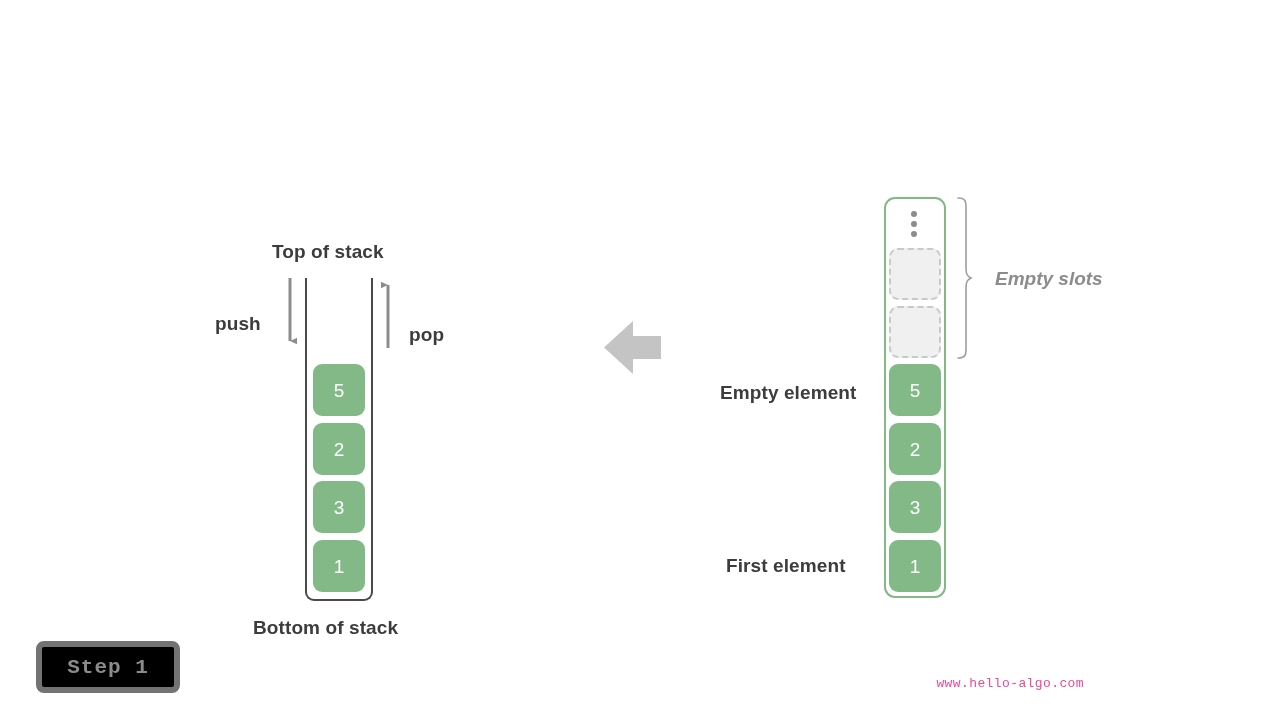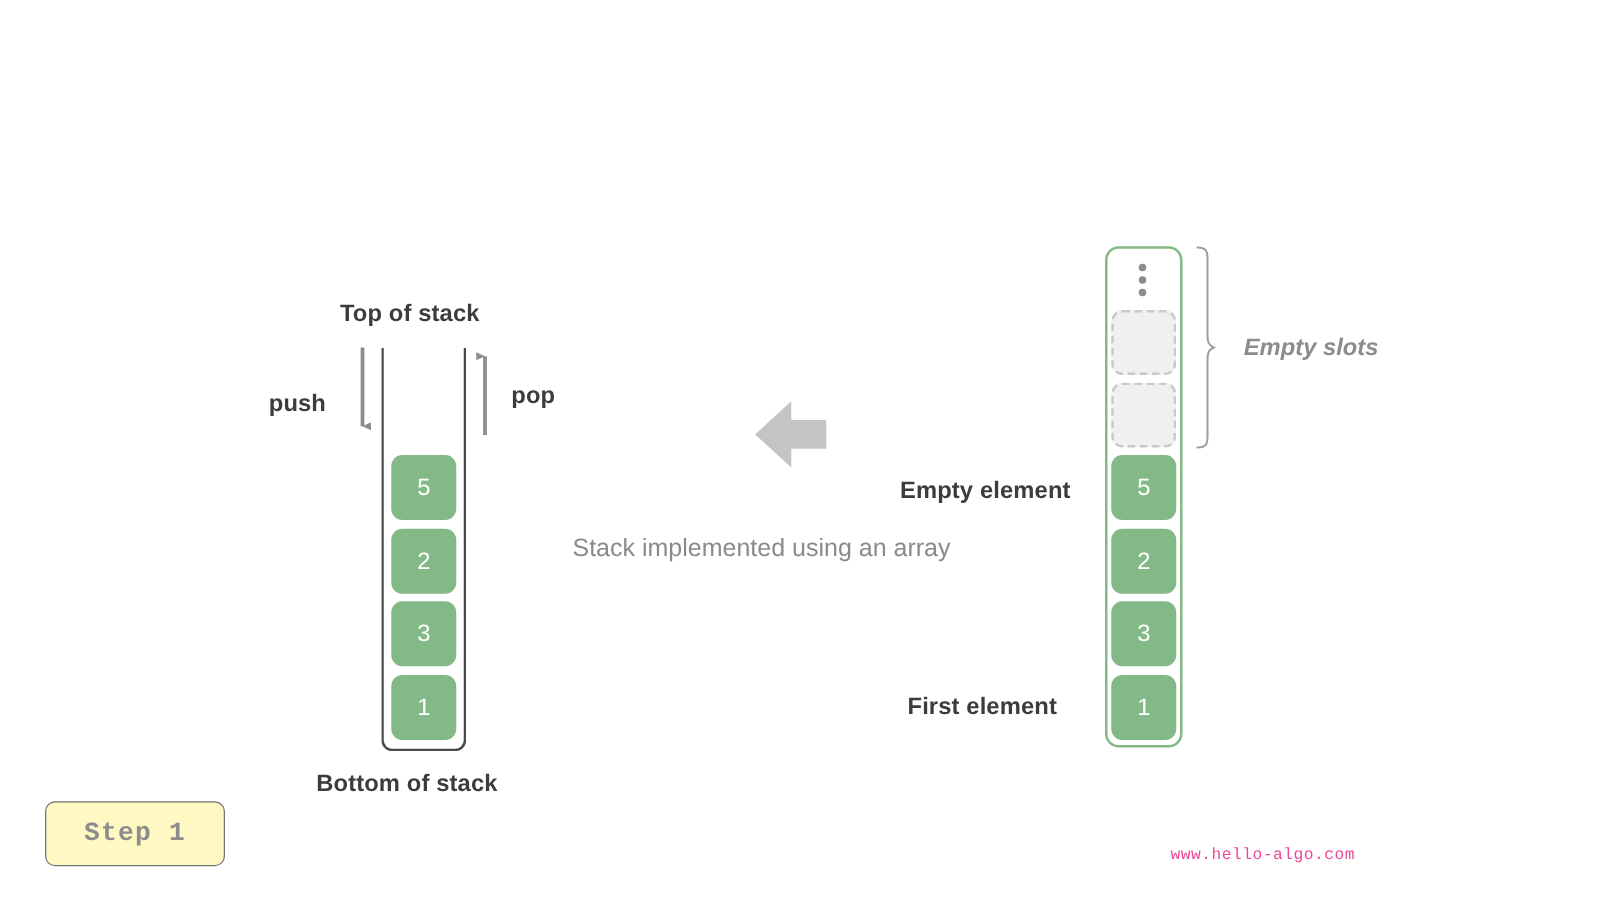--- a/index.html
+++ b/index.html
@@ -121,23 +121,23 @@
   .ellipsis-dots i:nth-child(3) { top: 20px; }
 
   
   .step-badge {
     position: absolute;
     left: 36px;
     top: 641px;
     width: 144px;
     height: 52px;
     box-sizing: border-box;
-    border: 1px solid #737373;
+    border: 6px solid #737373;
     border-radius: 8px;
-    background: #fef9c3;
+    background: #000000;
     display: flex;
     align-items: center;
     justify-content: center;
     font-family: "Liberation Mono", monospace;
     font-size: 21px;
     font-weight: bold;
     color: #8c8c8c;
     letter-spacing: 1px;
   }
 
@@ -190,32 +190,31 @@
              C 966 274, 967 276, 971 278
              C 967 280, 966 282, 966 288
              L 966 348
              C 966 354, 966 358, 958 358" fill="none" stroke="#9e9e9e" stroke-width="1.6" stroke-linecap="round"></path>
   </svg>
 
   <div class="label-bold" style="left:272px; top:241px;">Top of stack</div>
 
   <div class="label-bold" style="left:215px; top:313px;">push</div>
 
-  <div class="label-bold" style="left:409px; top:306px;text-align:center;">pop</div>
+  <div class="label-bold" style="left:409px; top:324px;text-align:center;">pop</div>
 
   <div class="stack-container"></div>
 
   <div class="cell" style="left:313px; top:364px;">5</div>
   <div class="cell" style="left:313px; top:423px;">2</div>
   <div class="cell" style="left:313px; top:481px;">3</div>
   <div class="cell" style="left:313px; top:540px;">1</div>
 
   <div class="label-bold" style="left:253px; top:617px;">Bottom of stack</div>
 
-  <div class="caption" style="left:458px; top:428px;">Stack implemented using an array</div>
 
   <div class="array-container"></div>
 
   <div class="ellipsis-dots">
     <i></i>
       <i></i>
       <i></i>
   </div>
 
   <div class="slot-empty" style="left:889px; top:248px;"></div>

